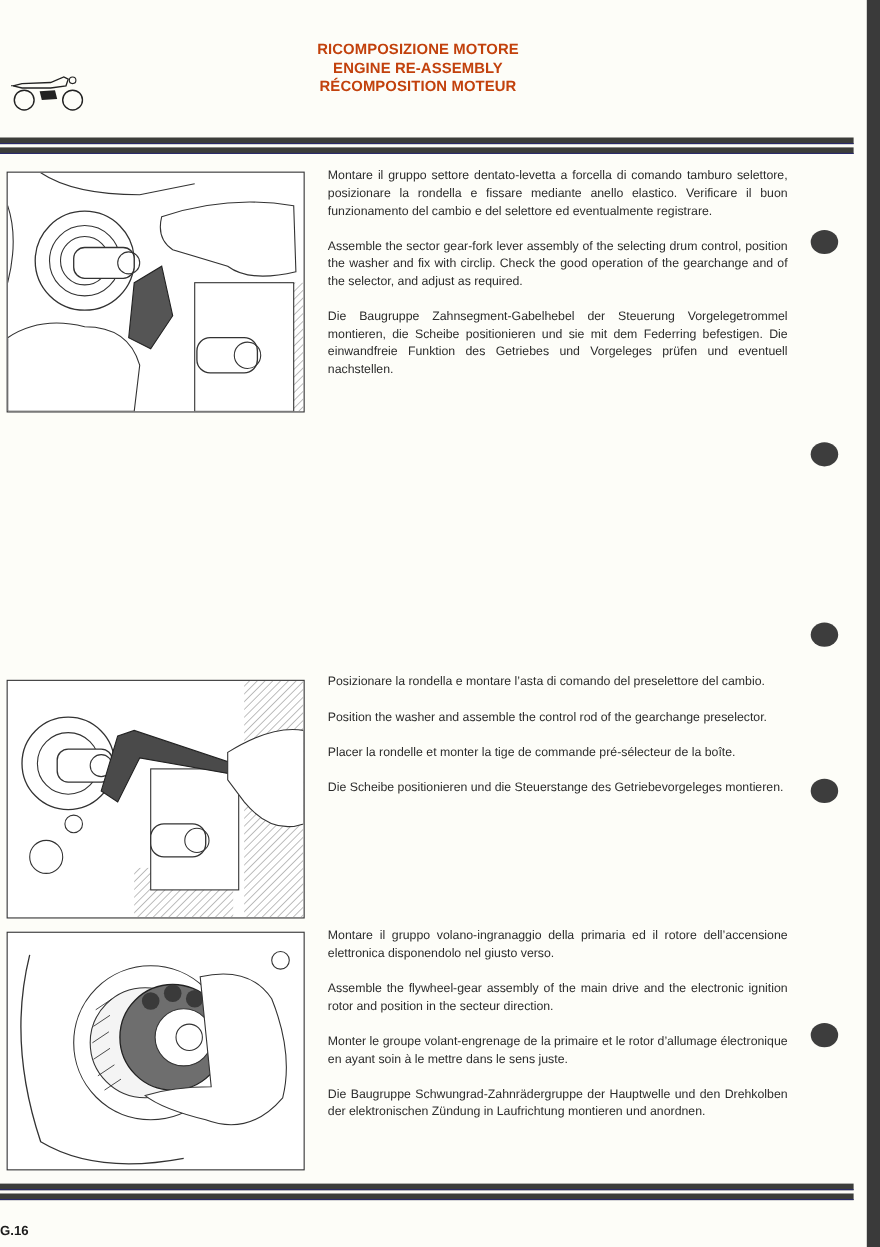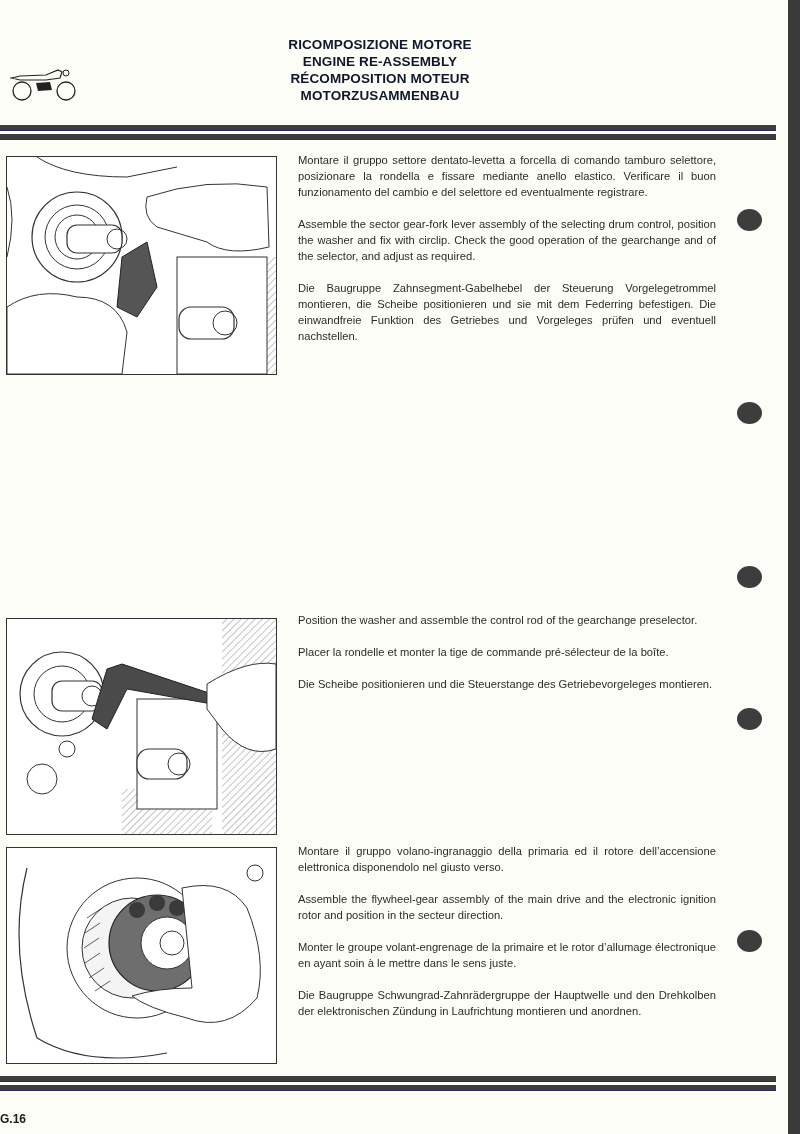--- a/index.html
+++ b/index.html
@@ -9,21 +9,21 @@
     font-family:"Liberation Sans", "DejaVu Sans", sans-serif;
     color:#2a2a2a;
   }
   .right-edge {
     position:absolute; left:788px; top:0; width:12px; height:1134px;
     background:#3a3a3a;
   }
   .header-title {
     position:absolute; left:250px; top:36px; width:260px;
     text-align:center; font-weight:bold; font-size:13.5px; line-height:17px;
-    color:#0f172a; letter-spacing:0.1px;
+    color:#c2410c; letter-spacing:0.1px;
   }
   .header-title div { white-space:nowrap; }
   .logo { position:absolute; left:6px; top:64px; width:70px; height:40px; }
   .rule {
     position:absolute; left:0; width:776px; height:5px;
     background:#3c3d3a; border-bottom:1px solid #2a2a6a;
   }
   .figure {
     position:absolute; left:6px; width:269px;
     border:1.5px solid #333; background:#fff; overflow:hidden;
@@ -58,21 +58,20 @@
     <circle cx="60" cy="27" r="9" fill="none" stroke="#222" stroke-width="1.3"></circle>
     <path d="M30 19 L44 18 L46 26 L32 27 Z" fill="#222"></path>
     <path d="M4 14 L8 14" stroke="#222" stroke-width="1"></path>
   </svg>
 </div>
 
 <div class="header-title">
   <div>RICOMPOSIZIONE  MOTORE</div>
   <div>ENGINE  RE-ASSEMBLY</div>
   <div>RÉCOMPOSITION  MOTEUR</div>
-  <div>MOTORZUSAMMENBAU</div>
 </div>
 
 <div class="rule" style="top:125px;"></div>
 <div class="rule" style="top:134px;"></div>
 
 <div class="figure" style="top:156px; height:217px;">
   <svg viewBox="0 0 269 217" preserveAspectRatio="none">
     <rect x="210" y="100" width="59" height="117" fill="url(#hatch)"></rect>
     <defs>
       <pattern id="hatch" width="5" height="5" patternUnits="userSpaceOnUse" patternTransform="rotate(45)">
@@ -116,20 +115,21 @@
     <circle cx="85" cy="77" r="10" fill="none" stroke="#333"></circle>
     <path d="M100 50 L115 45 L205 75 L205 85 L120 70 L100 110 L85 100 Z" fill="#4a4a4a" stroke="#222"></path>
     <rect x="130" y="130" width="50" height="30" rx="12" fill="#fff" stroke="#333" stroke-width="1.2"></rect>
     <circle cx="172" cy="145" r="11" fill="none" stroke="#333"></circle>
     <path d="M200 65 Q240 40 269 45 L269 130 Q240 140 215 110 L200 90 Z" fill="#fff" stroke="#333"></path>
     <circle cx="35" cy="160" r="15" fill="none" stroke="#333"></circle>
     <circle cx="60" cy="130" r="8" fill="none" stroke="#333"></circle>
   </svg>
 </div>
 <div class="text-block" style="top:612px;">
+  <p>Posizionare la rondella e montare l’asta di comando del preselettore del cambio.</p>
   <p>Position the washer and assemble the control rod of the gearchange preselector.</p>
   <p>Placer la rondelle et monter la tige de commande pré-sélecteur de la boîte.</p>
   <p>Die Scheibe positionieren und die Steuerstange des Getriebevorgeleges montieren.</p>
 </div>
 
 <div class="figure" style="top:847px; height:215px;">
   <svg viewBox="0 0 269 215" preserveAspectRatio="none">
     <path d="M20 20 Q0 100 30 190 Q80 220 160 205" fill="none" stroke="#333" stroke-width="1.2"></path>
     <circle cx="130" cy="100" r="70" fill="none" stroke="#333" stroke-width="1"></circle>
     <circle cx="125" cy="100" r="50" fill="#f4f4f4" stroke="#333"></circle>

